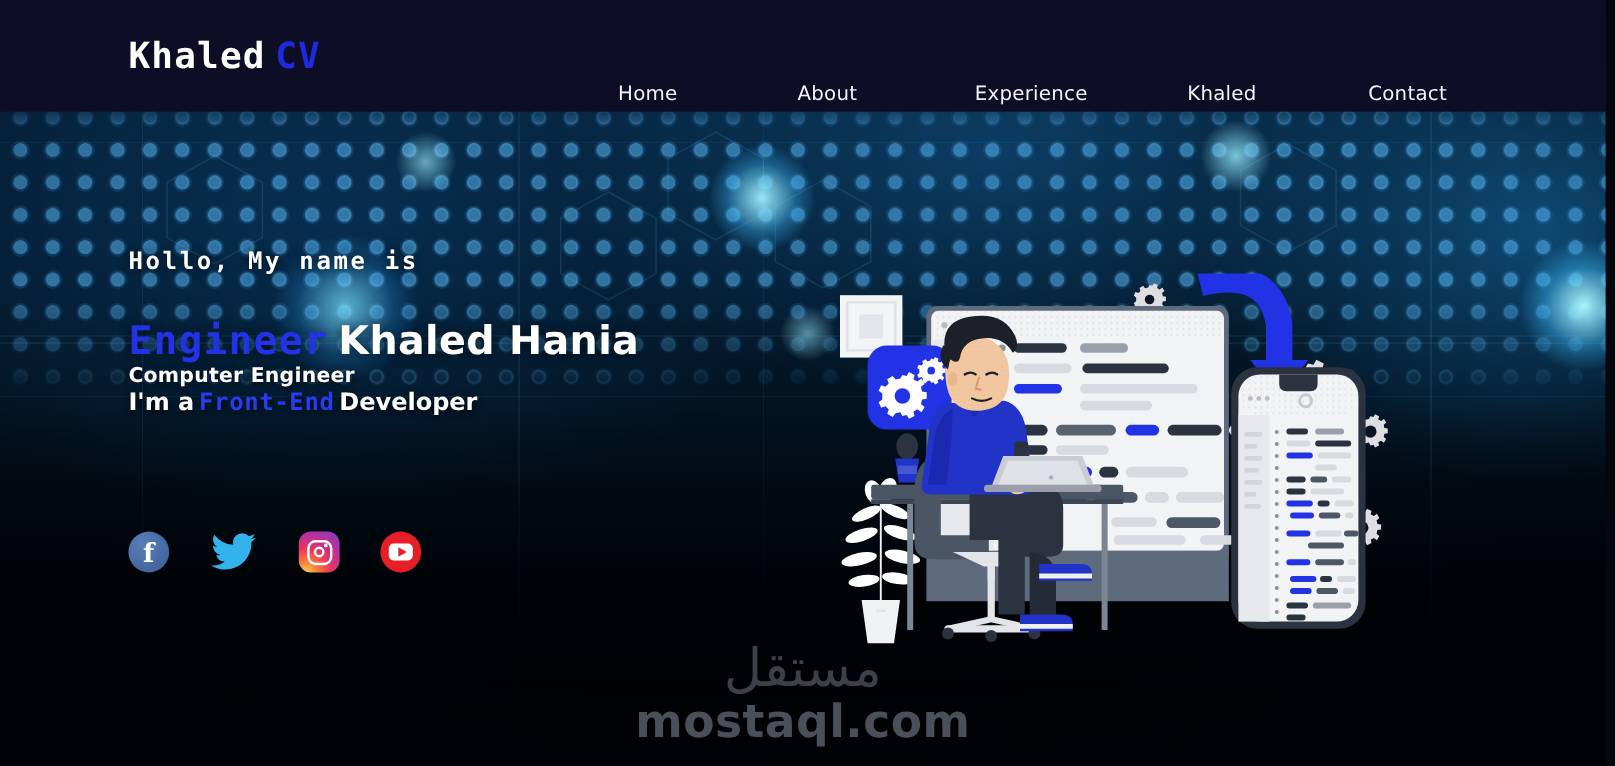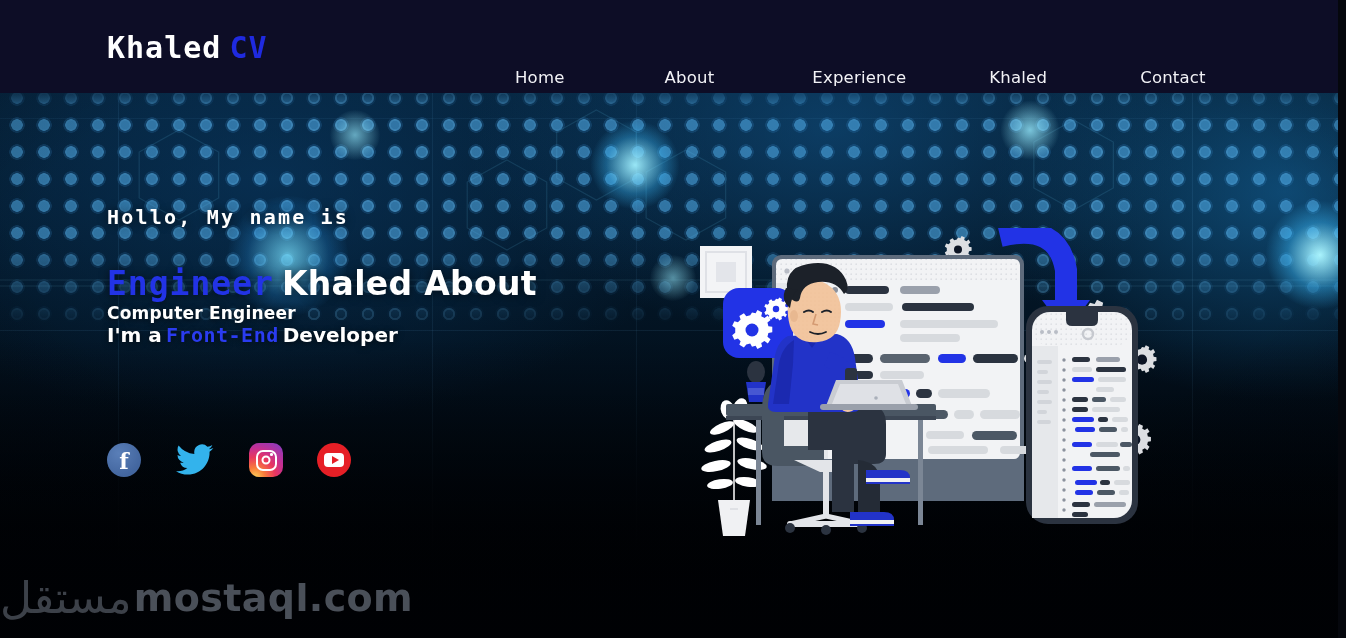--- a/index.html
+++ b/index.html
@@ -162,21 +162,21 @@
   }
   .yt-box { width:20px; height:14px; background:#fff; border-radius:4px; display:flex; align-items:center; justify-content:center; }
   .yt-tri { width:0;height:0; border-left:7px solid #e61f26; border-top:4.5px solid transparent; border-bottom:4.5px solid transparent; margin-left:2px; }
 
   
   .illustration { position:absolute; left:690px; top:228px; width:470px; height:312px; z-index:10; }
 
   
   .watermark {
     position:absolute; left:0; right:0; bottom:18px; z-index:14;
-    display:flex; flex-direction:row; align-items:center; gap:2px;
+    display:flex; flex-direction:column; align-items:center; gap:2px;
     pointer-events:none;
   }
   .wm-ar {
     font-family:"DejaVu Sans", sans-serif; font-size:44px; color:#3c4149;
     letter-spacing:1px; line-height:1; direction:rtl;
   }
   .wm-en {
     font-family:"DejaVu Sans", sans-serif; font-size:38px; font-weight:bold;
     color:#4a5059; letter-spacing:.4px; line-height:1;
   }
@@ -233,21 +233,21 @@
       <div class="nav-sp-3"></div>
       <div class="nav-item">Khaled</div>
       <div class="nav-sp-4"></div>
       <div class="nav-item">Contact</div>
     </nav>
   </div>
 
   <div class="hero-copy">
     <div class="greeting">Hollo, My name is</div>
     <div class="headline">
-      <span class="h-blue">Engineer</span><span>Khaled About</span>
+      <span class="h-blue">Engineer</span><span>Khaled Hania</span>
     </div>
     <div class="sub1">Computer Engineer</div>
     <div class="sub2">
       <span>I'm a</span><span class="s-blue">Front-End</span><span>Developer</span>
     </div>
   </div>
 
   <div class="socials">
     <div class="soc soc-fb">
       <span class="f">f</span>

